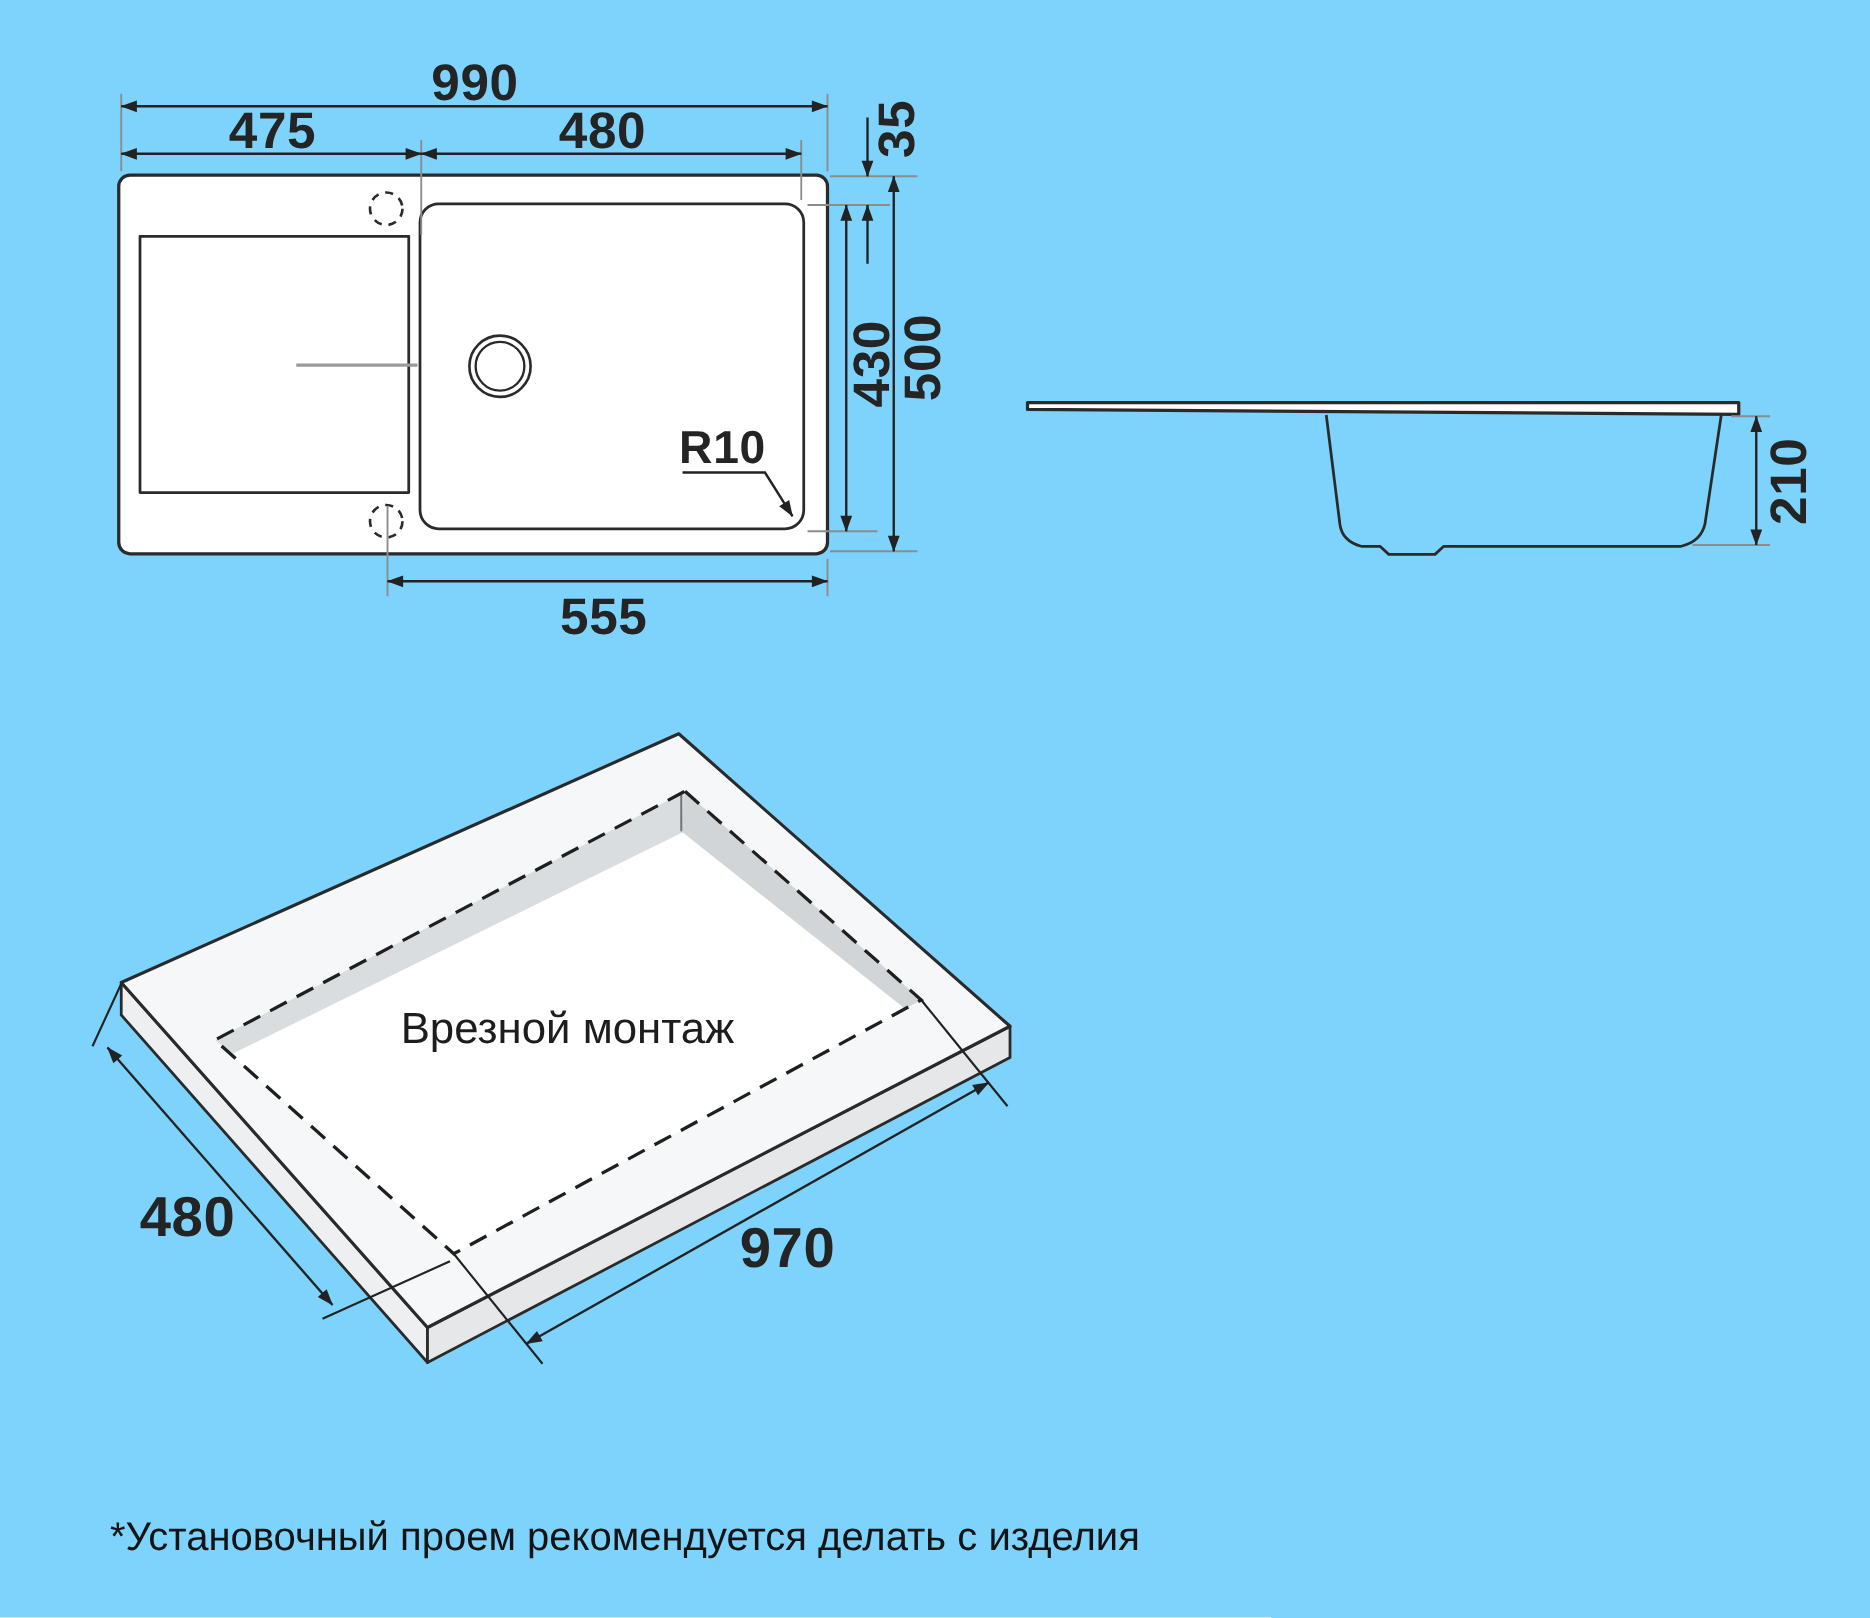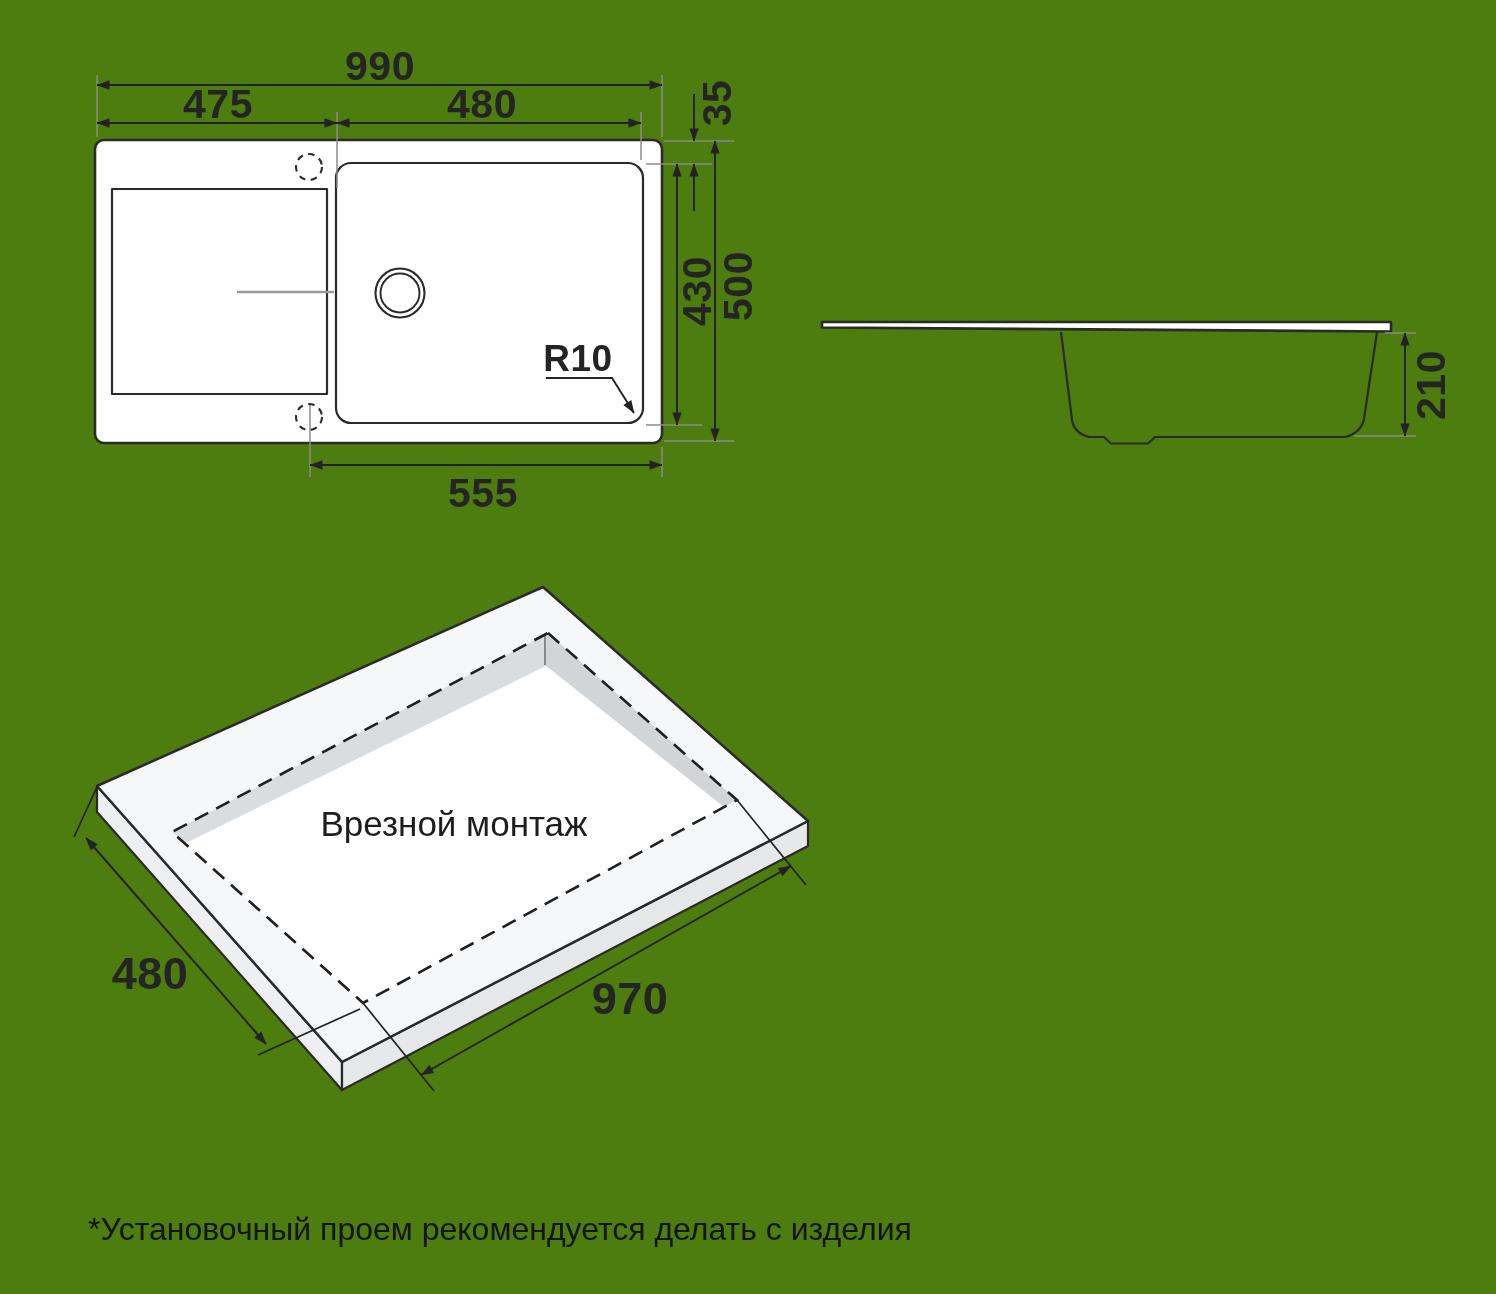--- a/index.html
+++ b/index.html
@@ -4,21 +4,21 @@
 <style>
   html, body {
     margin: 0;
     padding: 0;
     background: #ffffff;
   }
   .page {
     position: relative;
     width: 1496px;
     height: 1294px;
-    background: #4d7c0f;
+    background: #7dd3fc;
     font-family: "Liberation Sans", sans-serif;
   }
   svg { display: block; }
   text {
     font-family: "Liberation Sans", sans-serif;
     fill: #242424;
   }
   .dim-label {
     font-weight: 700;
     font-size: 41px;

